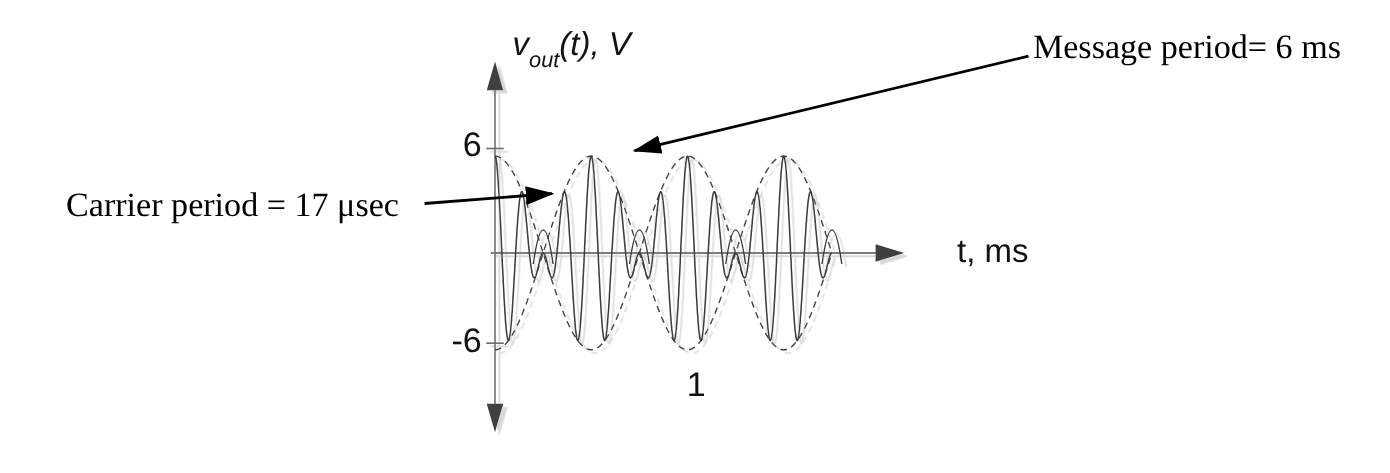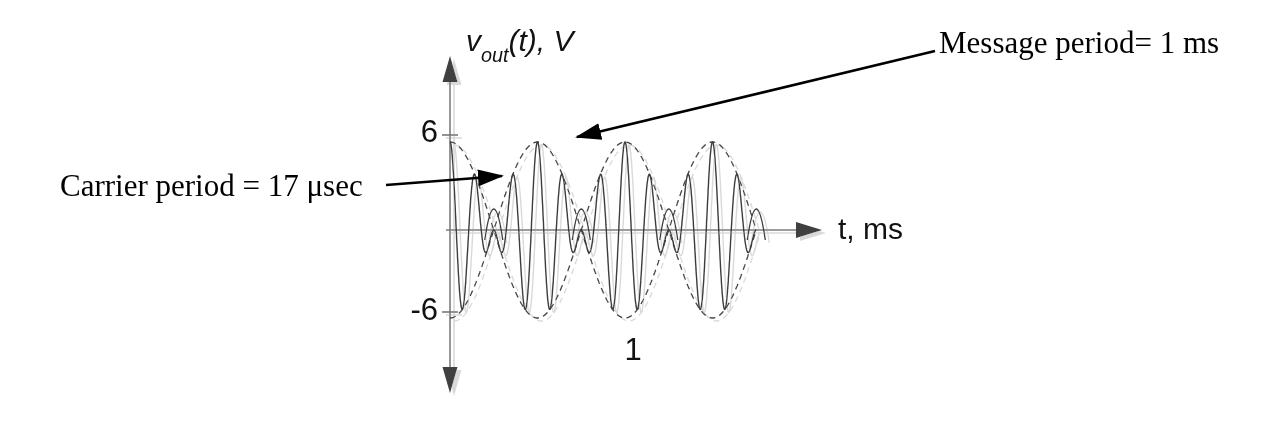--- a/index.html
+++ b/index.html
@@ -8,21 +8,21 @@
     width:1264px;height:396px;
     background:#ffffff;
     overflow:hidden;
     font-family:"Liberation Sans",sans-serif;
   }
   #plot-svg{position:absolute;left:0;top:0;}
   .label{position:absolute;color:#121212;white-space:nowrap;}
   .sans{font-family:"Liberation Sans",sans-serif;}
   .serif{font-family:"Liberation Serif",serif;font-size:31px;font-weight:400;color:#000;}
   .axis-num{font-size:31px;font-weight:400;}
-  .axis-word{font-size:30px;font-weight:500;}
+  .axis-word{font-size:30px;font-weight:500;margin-left:32px;}
   .y-title{font-size:30px;font-weight:500;font-style:italic;}
   .y-title sub{font-size:0.66em;position:relative;top:0.18em;}
   .right-align{text-align:right;}
 </style>
 </head>
 <body>
 
 <div id="stage">
 
   <svg id="plot-svg" width="1264" height="430" viewBox="0 0 1264 430">
@@ -62,16 +62,16 @@
   <div class="label sans y-title" style="left:466px;top:24px;"><span>v</span><sub>out</sub><span>(t), V</span></div>
 
   <div class="label sans axis-num right-align" style="left:396px;top:114px;width:42px;">6</div>
 
   <div class="label sans axis-num right-align" style="left:396px;top:292px;width:42px;">-6</div>
 
   <div class="label sans axis-num" style="left:616px;top:332px;width:34px;text-align:center;">1</div>
 
   <div class="label sans axis-word" style="left:838px;top:212px;">t, ms</div>
 
-  <div class="label serif" style="left:939px;top:25px;">Message period= 1 ms</div>
+  <div class="label serif" style="left:939px;top:25px;">Message period= 6 ms</div>
 
   <div class="label serif" style="left:60px;top:168px;">Carrier period = 17 μsec</div>
 </div>
 
 </body></html>

